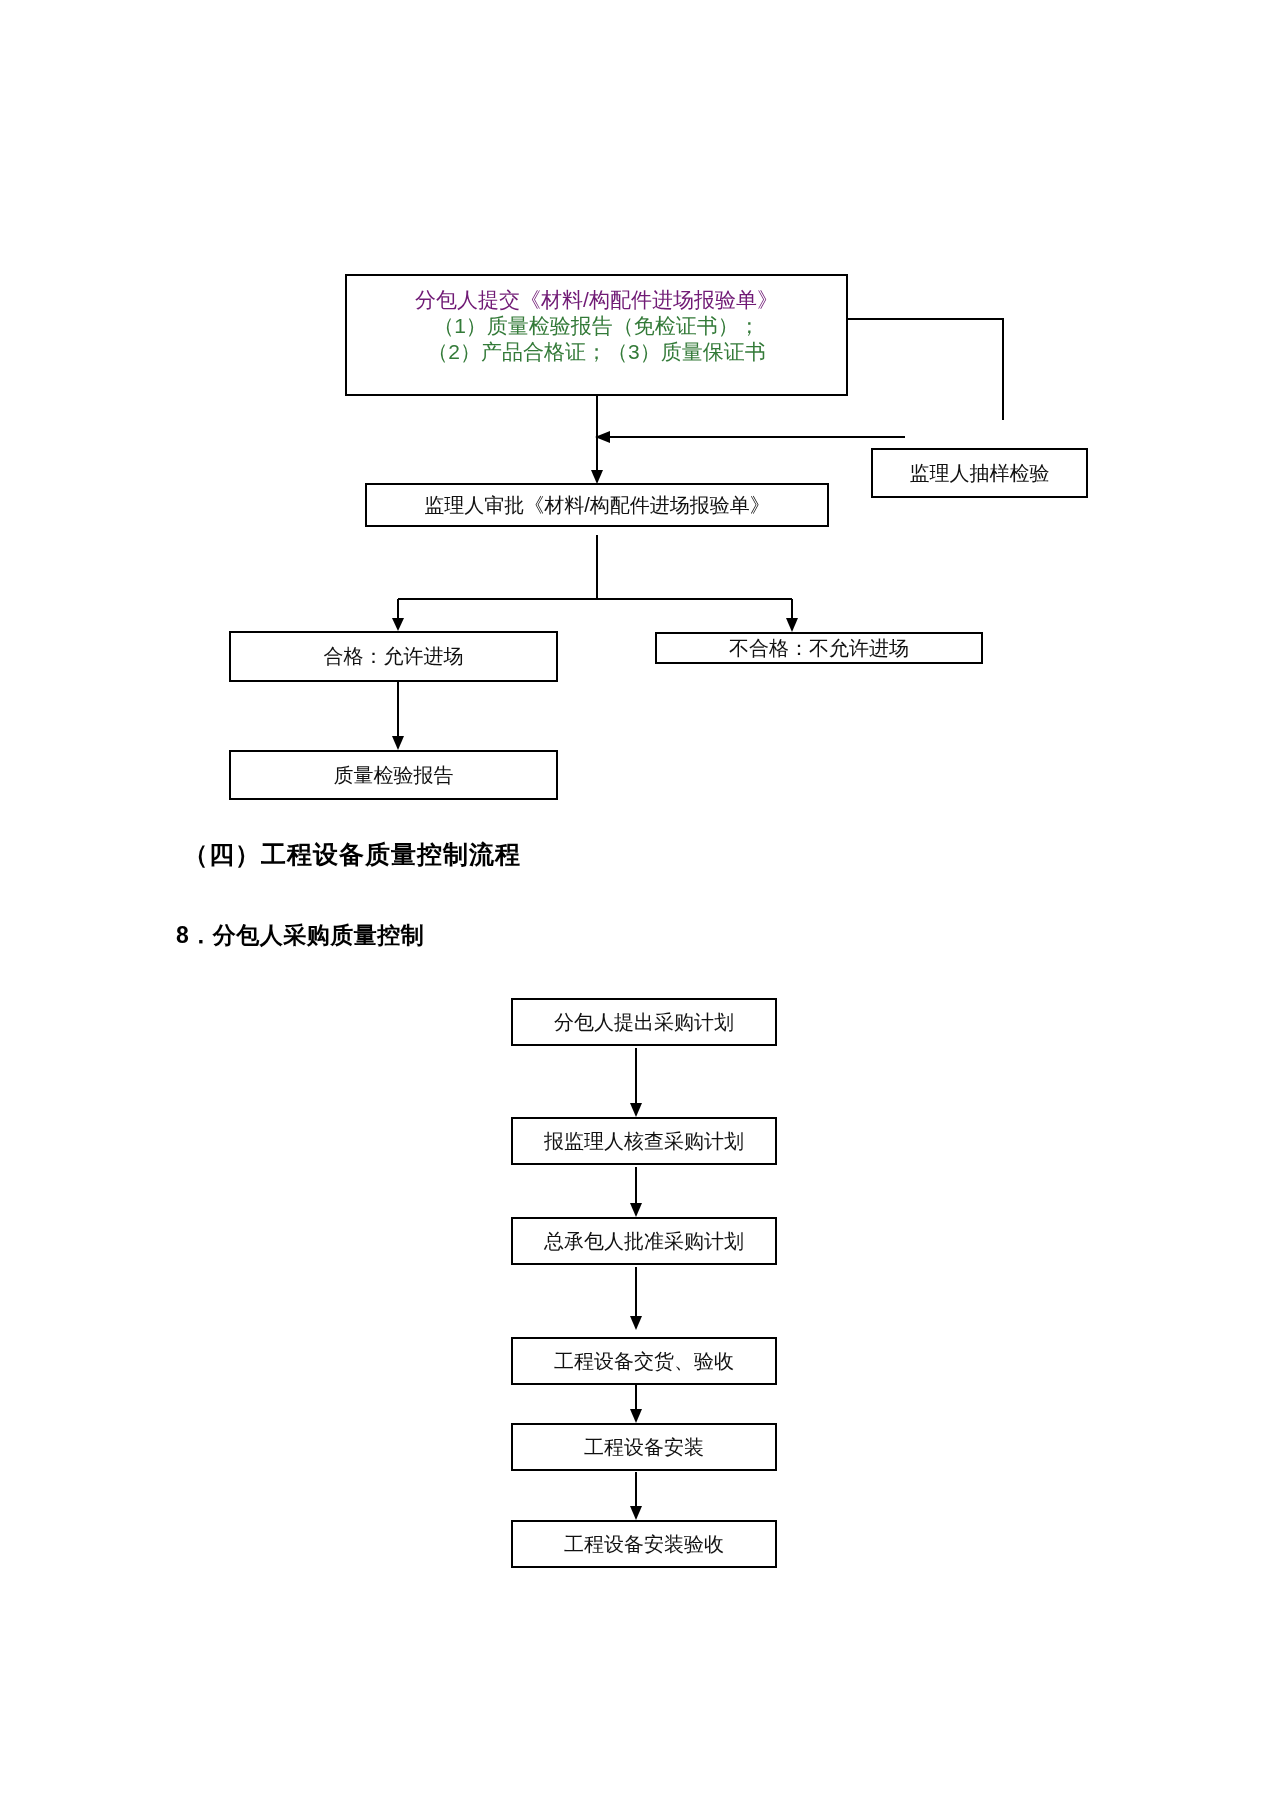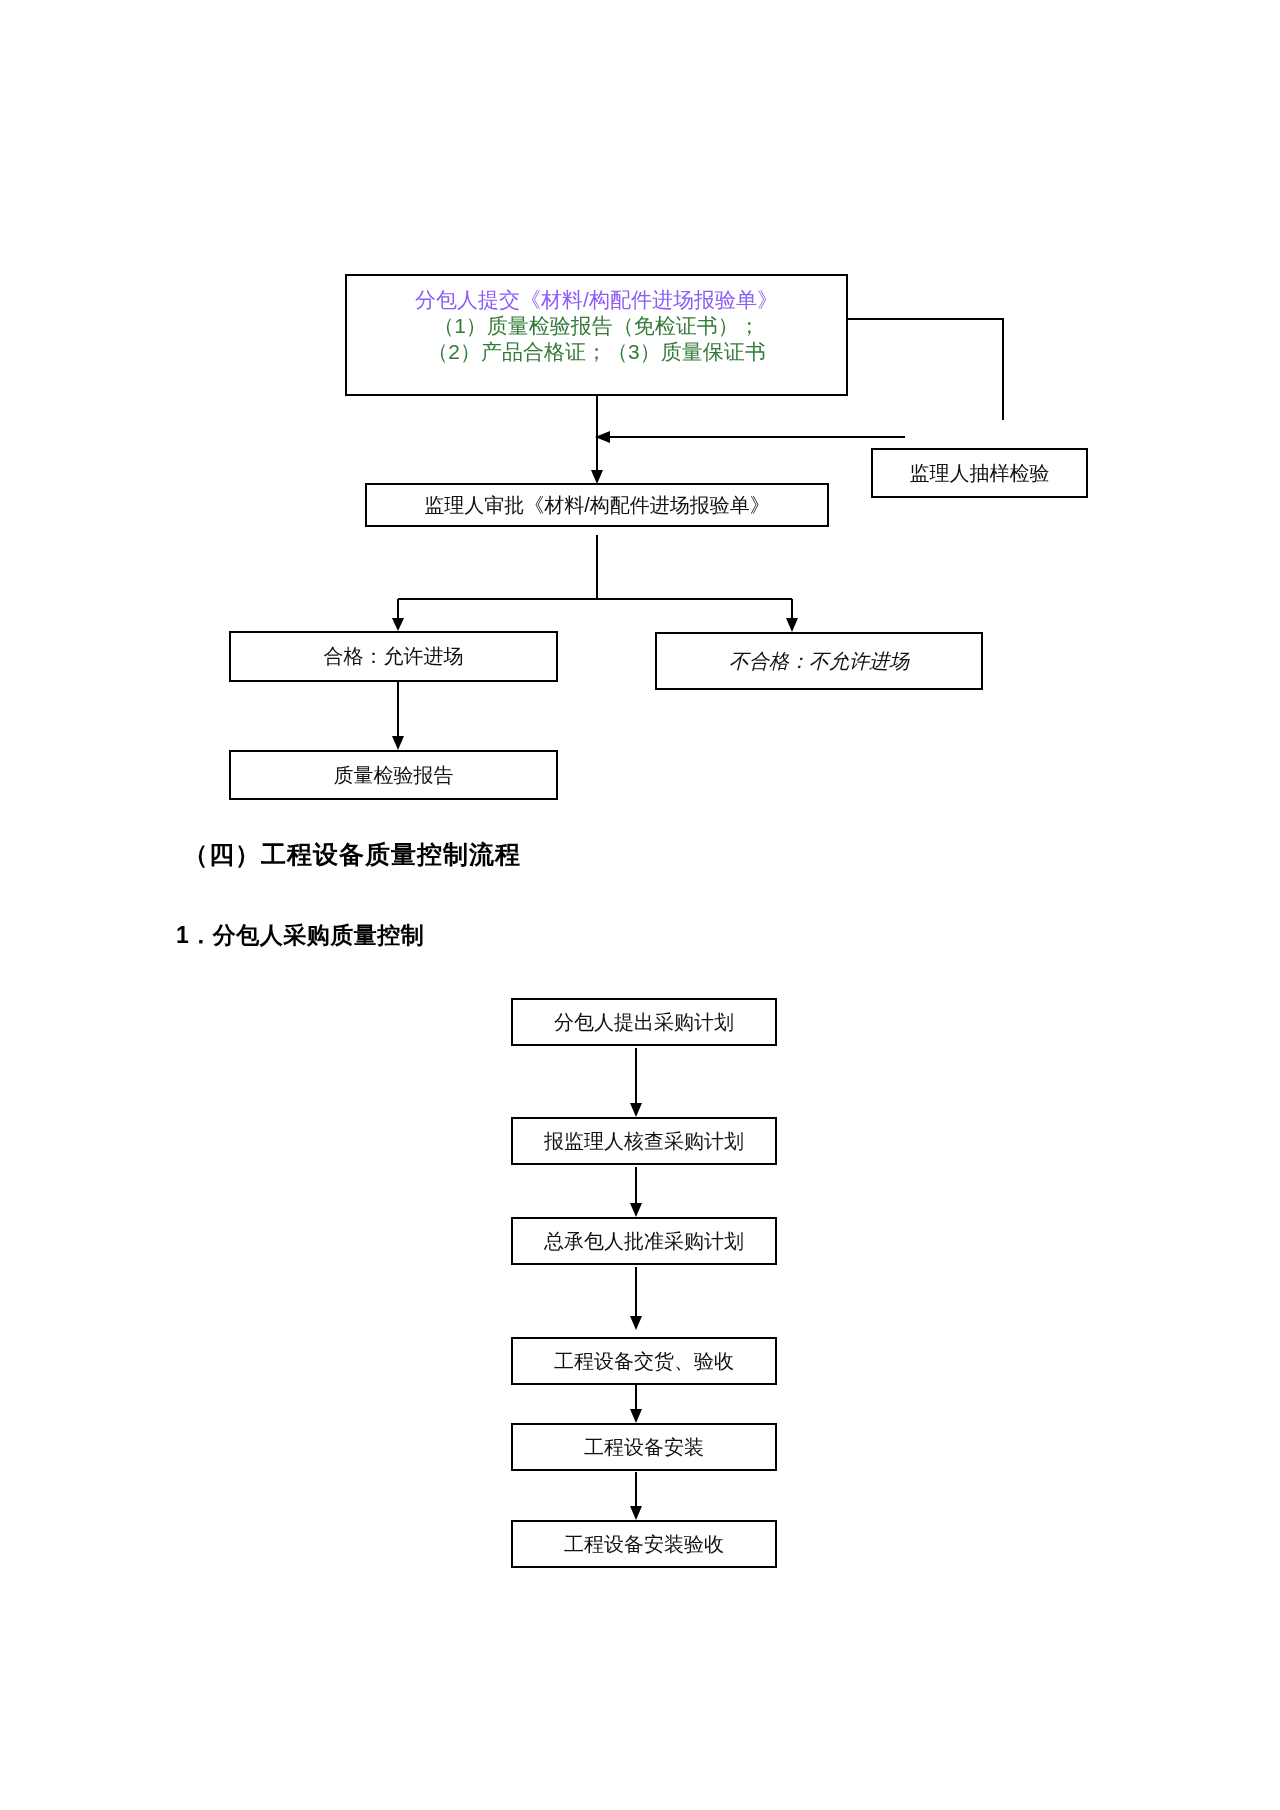--- a/index.html
+++ b/index.html
@@ -53,21 +53,21 @@
     left: 345px; top: 274px; width: 503px; height: 122px;
     flex-direction: column;
     justify-content: flex-start;
     padding-top: 11px;
     font-size: 21px;
     line-height: 26px;
   }
   .box-sampling { left: 871px; top: 420px; width: 217px; height: 50px; margin-top: 28px; }
   .box-approve  { left: 365px; top: 483px; width: 464px; height: 44px; }
   .box-pass     { left: 229px; top: 631px; width: 329px; height: 51px; }
-  .box-fail     { left: 655px; top: 632px; width: 328px; height: 58px; font-style: italic; }
+  .box-fail     { left: 655px; top: 632px; width: 328px; height: 32px; }
   .box-usage    { left: 229px; top: 750px; width: 329px; height: 50px; }
 
   .step { left: 511px; width: 266px; height: 48px; }
   .step-0 { top: 998px; }
   .step-1 { top: 1117px; }
   .step-2 { top: 1217px; }
   .step-3 { top: 1330px; margin-top: 7px; }
   .step-4 { top: 1423px; }
   .step-5 { top: 1520px; }
 </style>
@@ -100,33 +100,33 @@
     <polygon points="630,1203 642,1203 636,1217"></polygon>
     <line x1="636" y1="1267" x2="636" y2="1316"></line>
     <polygon points="630,1316 642,1316 636,1330"></polygon>
     <line x1="636" y1="1380" x2="636" y2="1409"></line>
     <polygon points="630,1409 642,1409 636,1423"></polygon>
     <line x1="636" y1="1472" x2="636" y2="1506"></line>
     <polygon points="630,1506 642,1506 636,1520"></polygon>
   </svg>
 
   <div class="node box-a">
-    <div style="color: #8b5cf6;">分包人提交《材料/构配件进场报验单》</div>
+    <div style="color: #701a75;">分包人提交《材料/构配件进场报验单》</div>
     <div style="color: rgb(51, 122, 56);">（1）质量检验报告（免检证书）；</div>
     <div style="color: rgb(51, 122, 56);">（2）产品合格证；（3）质量保证书</div>
   </div>
 
   <div class="node box-sampling">监理人抽样检验</div>
   <div class="node box-approve">监理人审批《材料/构配件进场报验单》</div>
   <div class="node box-pass">合格：允许进场</div>
   <div class="node box-fail">不合格：不允许进场</div>
   <div class="node box-usage">质量检验报告</div>
 
   <div class="heading h2">（四）工程设备质量控制流程</div>
-  <div class="heading h3">1．分包人采购质量控制</div>
+  <div class="heading h3">8．分包人采购质量控制</div>
 
   <div class="node step step-0">分包人提出采购计划</div>
   <div class="node step step-1">报监理人核查采购计划</div>
   <div class="node step step-2">总承包人批准采购计划</div>
   <div class="node step step-3">工程设备交货、验收</div>
   <div class="node step step-4">工程设备安装</div>
   <div class="node step step-5">工程设备安装验收</div>
 
 </div>
 

